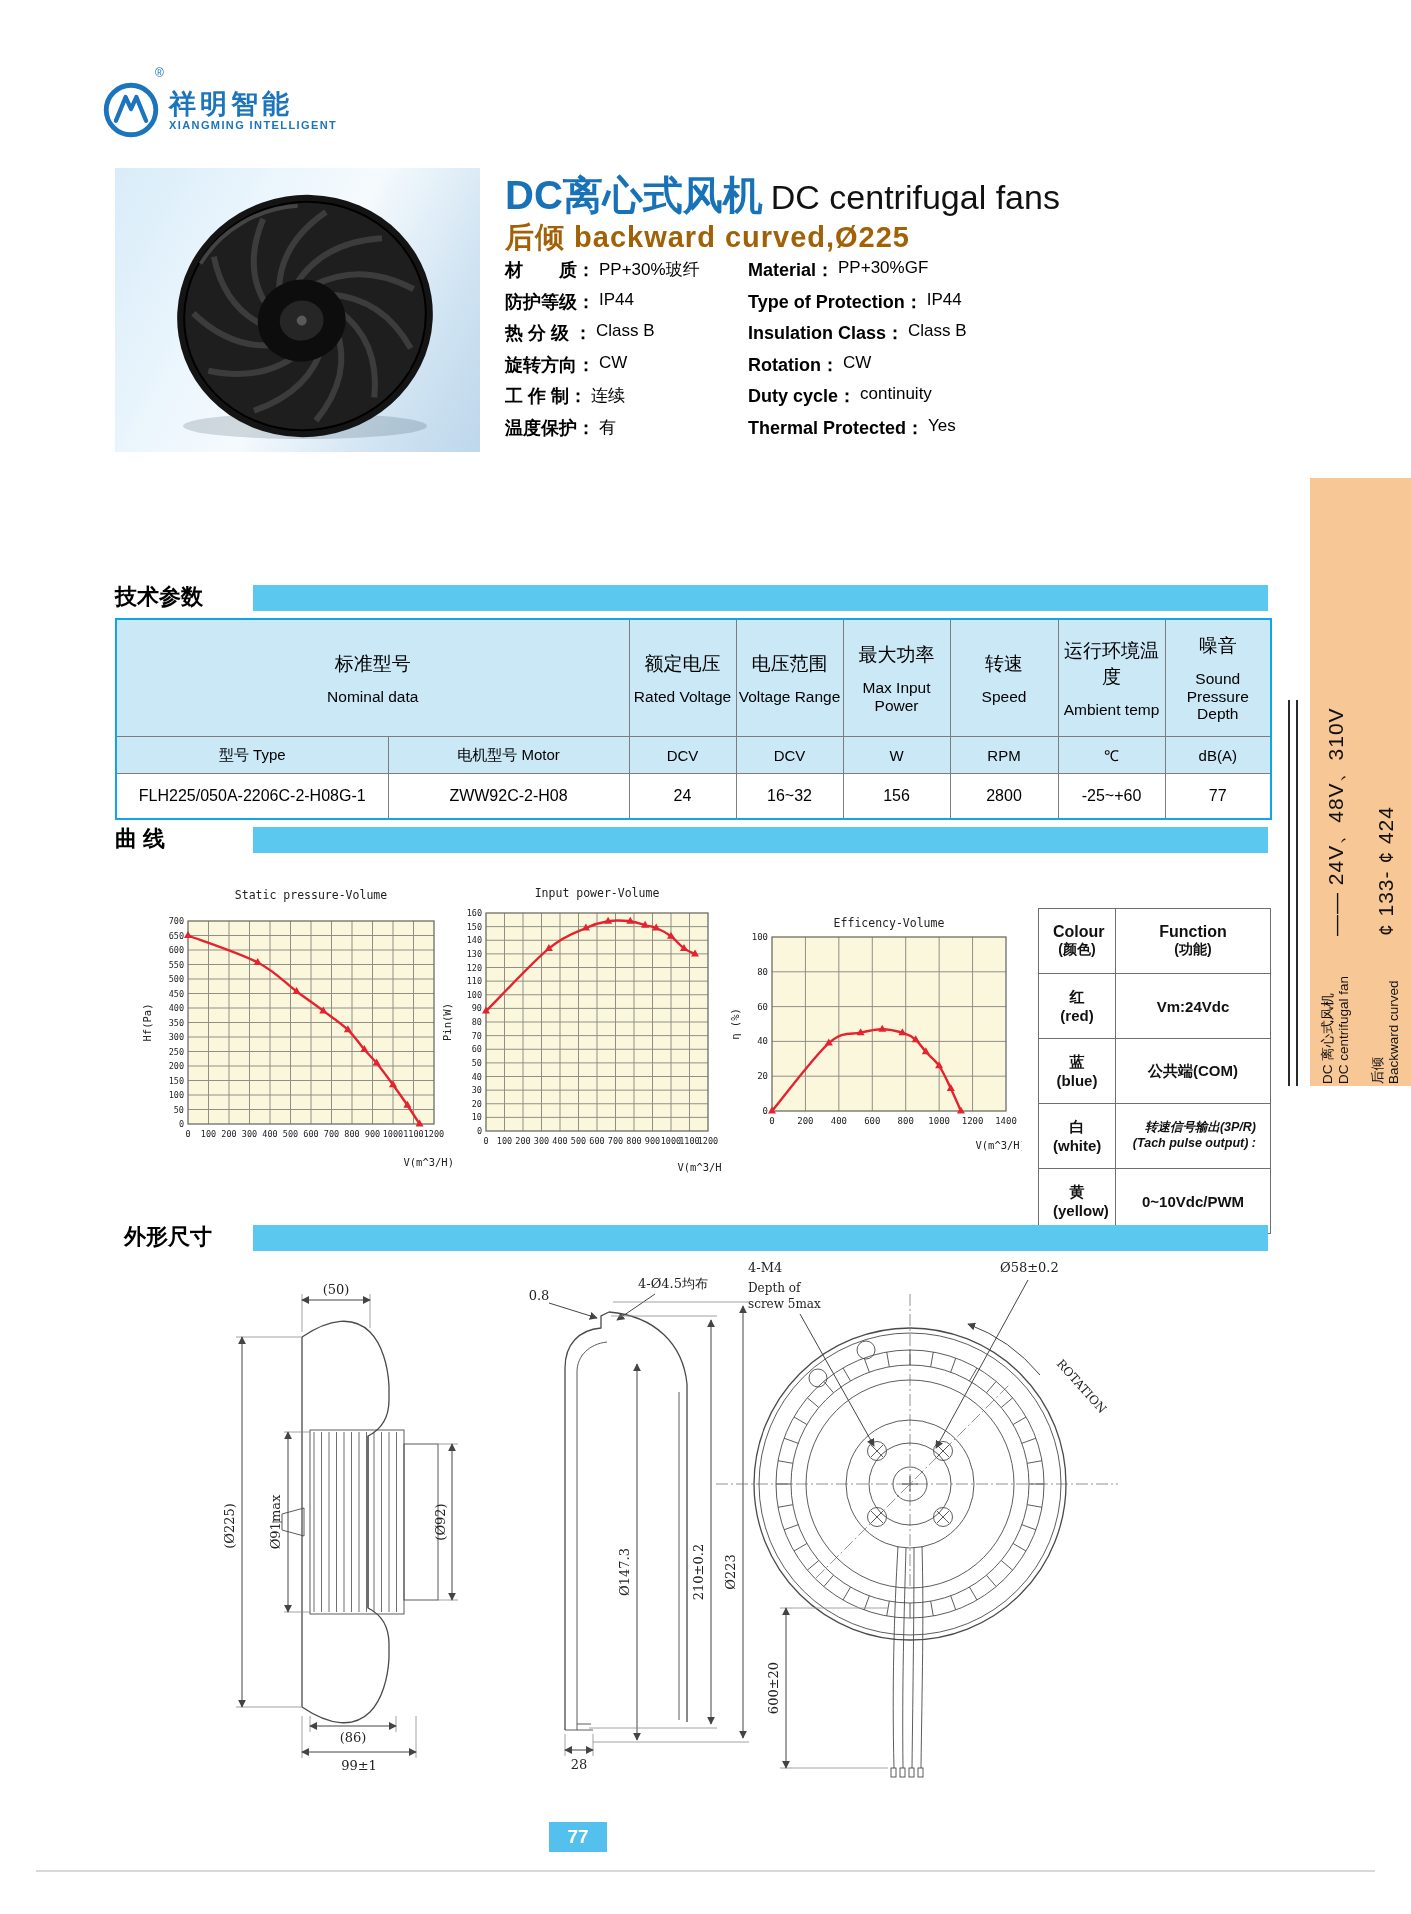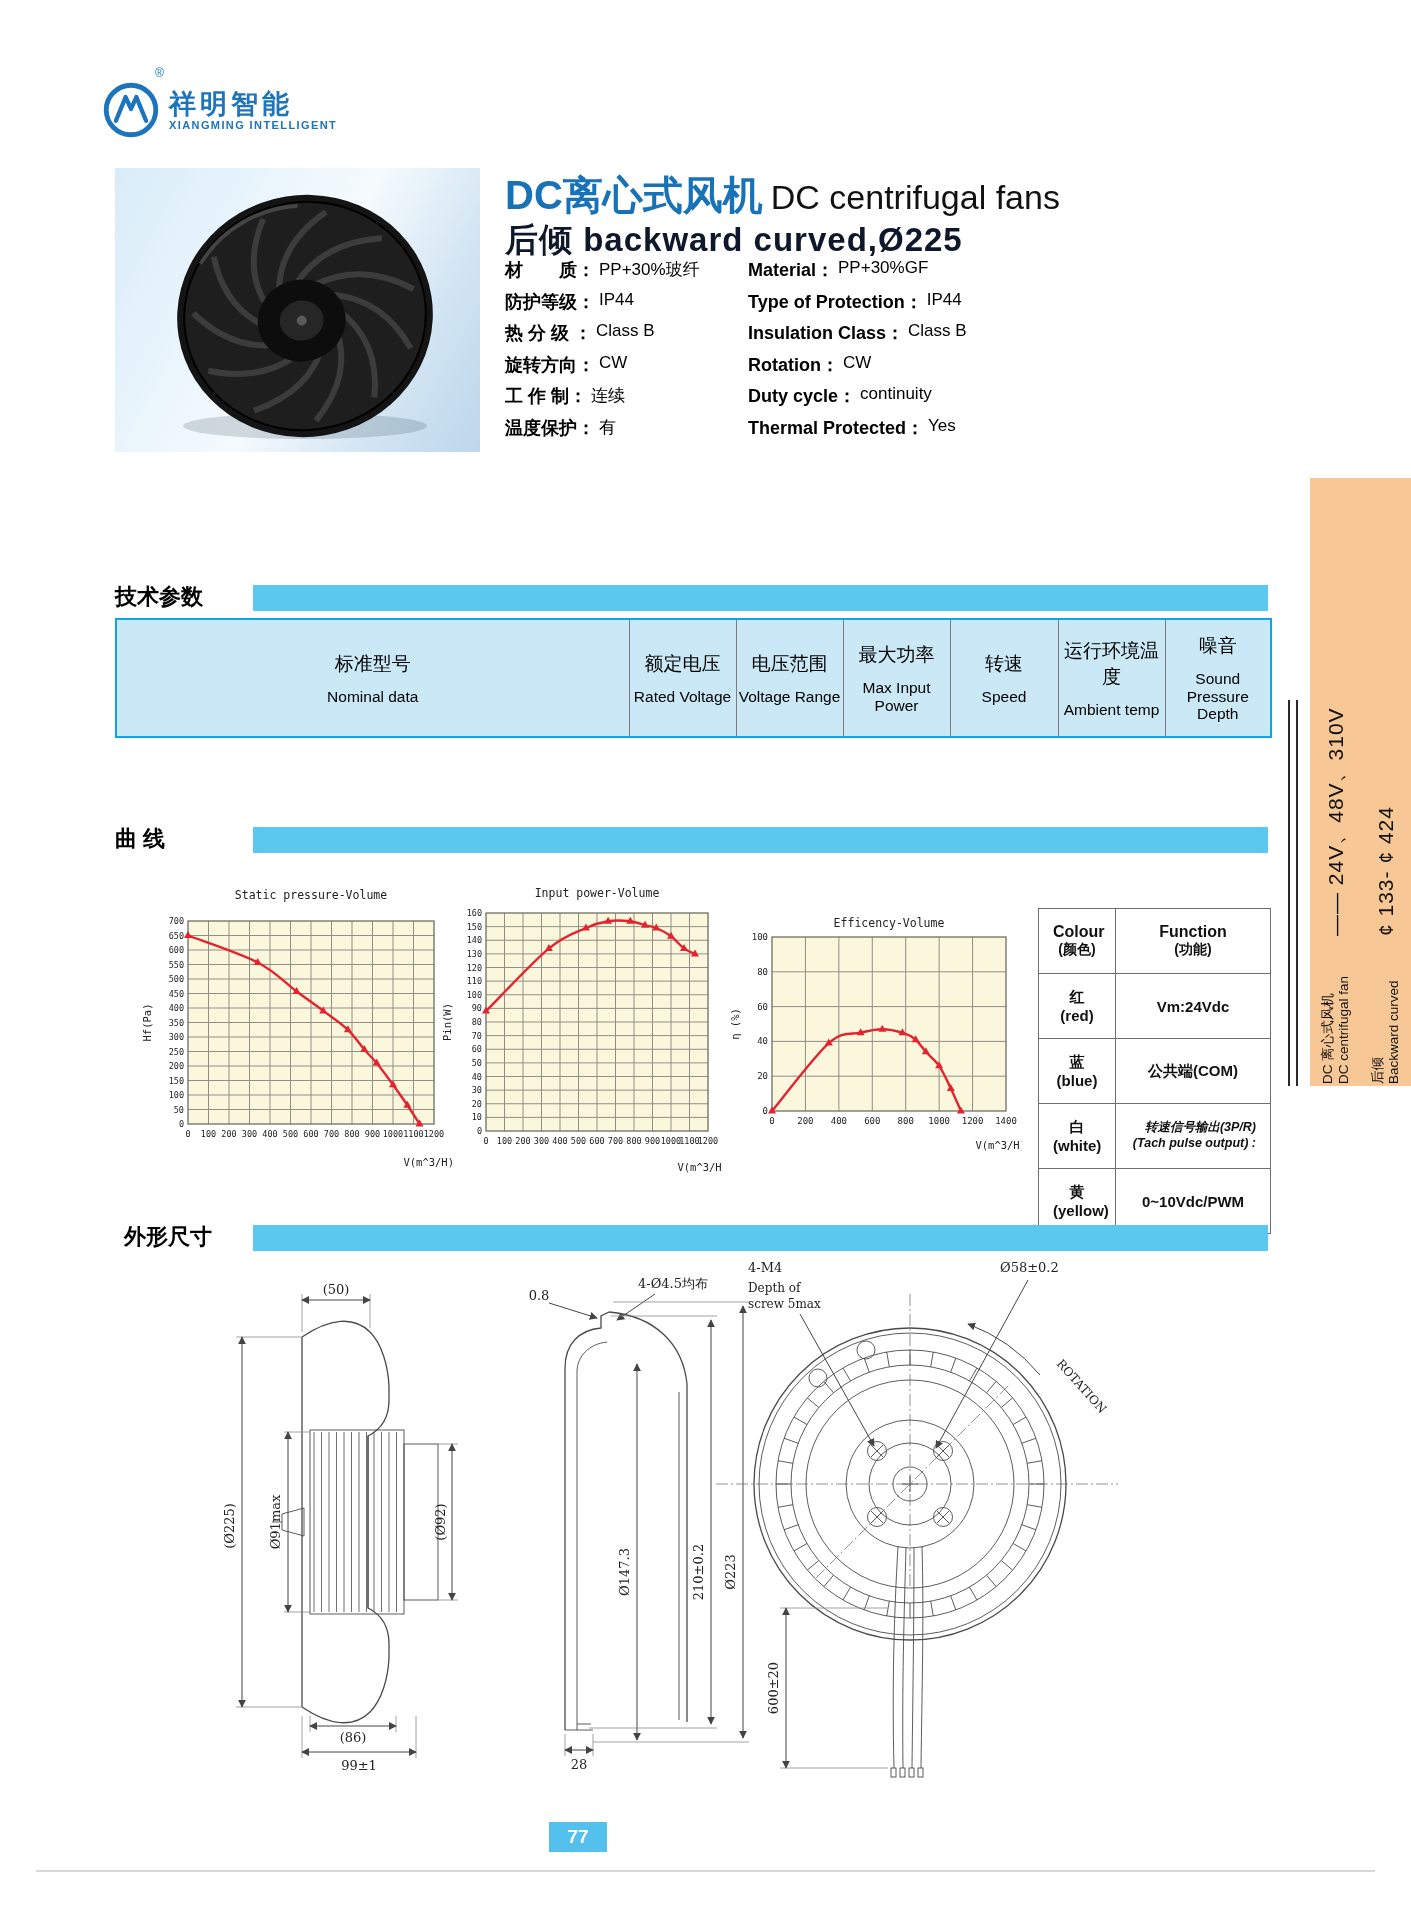--- a/index.html
+++ b/index.html
@@ -15,21 +15,21 @@
   #logo .reg{position:absolute;left:62px;top:62px;font-size:12px;color:#1B74BC;}
 
   
   #photo{left:115px;top:168px;width:365px;height:284px;
          background:linear-gradient(118deg,#d8ecf9 0%,#eef7fd 38%,#f5fafd 52%,#cfe3f2 80%,#bed7eb 100%);}
 
   
   #title{left:505px;top:168px;white-space:nowrap;}
   #title .cn{font-size:40px;font-weight:bold;color:#1872B8;}
   #title .en{font-size:34px;font-weight:500;color:#111;margin-left:8px;}
-  #subtitle{left:505px;top:218px;font-size:33px;font-weight:bold;color:#0f172a;letter-spacing:1px;}
+  #subtitle{left:505px;top:218px;font-size:29px;font-weight:bold;color:#a16207;letter-spacing:1px;}
 
   
   #specs{left:505px;top:258px;width:780px;}
   .spec-col{position:absolute;top:0;}
   #spec-cn{left:0;width:238px;}
   #spec-en{left:243px;width:520px;}
   .spec-row{height:31.5px;font-size:17px;display:flex;align-items:flex-start;white-space:nowrap;}
   .spec-row .lab{font-weight:bold;font-size:18px;}
   .spec-row .val{margin-left:4px;}
 
@@ -228,20 +228,40 @@
             <div class="enh">Speed</div>
           </td>
       <td>
             <div class="cnh">运行环境温度</div>
             <div class="enh">Ambient temp</div>
           </td>
       <td>
             <div class="cnh">噪音</div>
             <div class="enh">Sound Pressure Depth</div>
           </td>
+    </tr>
+    <tr class="h2">
+      <td>型号  Type</td>
+      <td>电机型号  Motor</td>
+      <td>DCV</td>
+      <td>DCV</td>
+      <td>W</td>
+      <td>RPM</td>
+      <td>℃</td>
+      <td>dB(A)</td>
+    </tr>
+    <tr class="d">
+      <td>FLH225/050A-2206C-2-H08G-1</td>
+      <td>ZWW92C-2-H08</td>
+      <td>24</td>
+      <td>16~32</td>
+      <td>156</td>
+      <td>2800</td>
+      <td>-25~+60</td>
+      <td>77</td>
     </tr>
   </tbody>
     </table>
 
   <div class="abs sec-title" style="left:115px;top:824px;">曲  线</div>
   <div class="abs sec-bar" style="left:253px;top:827px;width:1015px;"></div>
 
   <div class="chart" id="c0"><svg xmlns="http://www.w3.org/2000/svg" width="330" height="285" font-family="DejaVu Sans Mono,monospace">
         <rect x="48" y="36" width="246" height="203" fill="#FBF7DD"></rect>
         <line x1="68.5" y1="36" x2="68.5" y2="239" stroke="#8f8f85" stroke-width="1"></line>

